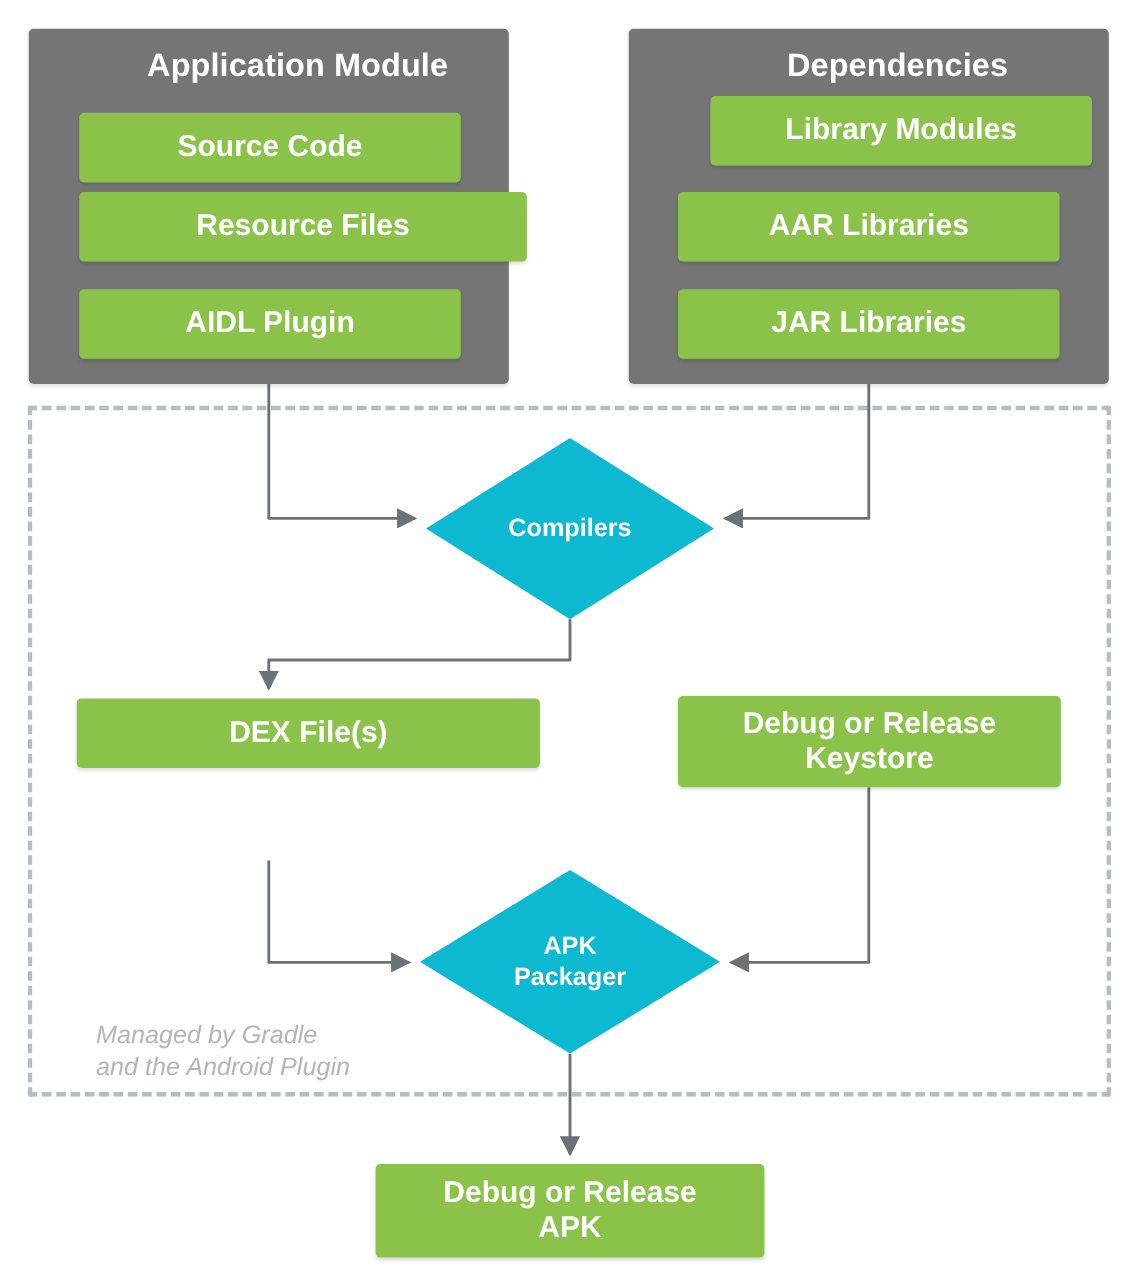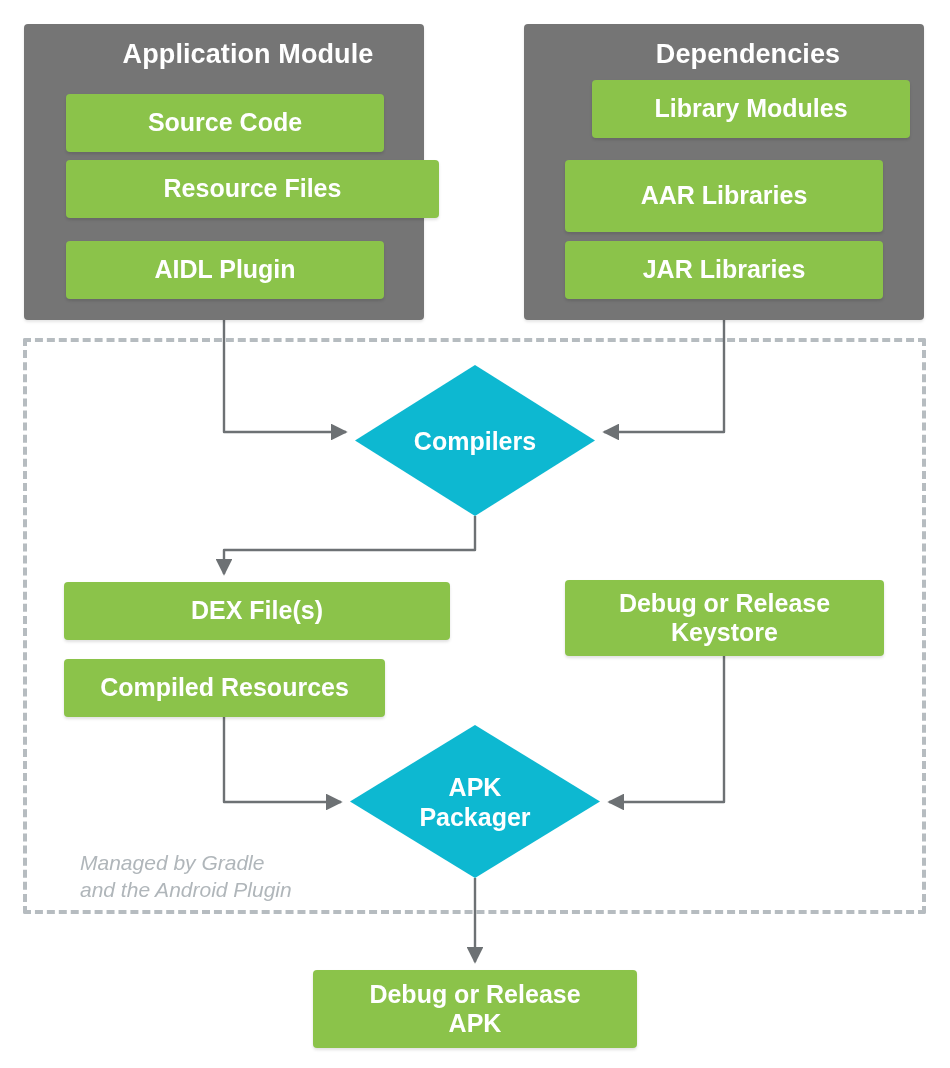--- a/index.html
+++ b/index.html
@@ -62,21 +62,21 @@
   }
   .dashed-region {
     position: absolute;
     border: 4px dashed #b6bcc0;
     border-radius: 2px;
     box-sizing: border-box;
   }
   .diamond {
     position: absolute;
     color: #ffffff;
-    font-size: 25px;
+    font-size: 21px;
     font-weight: bold;
     display: flex;
     align-items: center;
     justify-content: center;
     text-align: center;
     line-height: 1.2;
     box-sizing: border-box;
   }
   .diamond .dshape {
     position: absolute;
@@ -132,30 +132,29 @@
     <div class="group-title">Application Module</div>
   </div>
   <div class="green-box" style="left:66px; top:80px; width:318px; height:58px;margin-top:14px;">Source Code</div>
   <div class="green-box" style="left:66px; top:160px; width:373px; height:58px;">Resource Files</div>
   <div class="green-box" style="left:66px; top:241px; width:318px; height:58px;">AIDL Plugin</div>
 
   <div class="group-panel" style="left:524px; top:24px; width:400px; height:296px;">
     <div class="group-title">Dependencies</div>
   </div>
   <div class="green-box" style="left:565px; top:80px; width:318px; height:58px;margin-left:27px;">Library Modules</div>
-  <div class="green-box" style="left:565px; top:160px; width:318px; height:72px;">AAR Libraries</div>
+  <div class="green-box" style="left:565px; top:160px; width:318px; height:58px;">AAR Libraries</div>
   <div class="green-box" style="left:565px; top:241px; width:318px; height:58px;">JAR Libraries</div>
 
   <div class="diamond" style="left:355px; top:365px; width:240px; height:151px;">
     <span class="dshape"></span>
     <span class="dlabel">Compilers</span>
   </div>
 
   <div class="green-box" style="left:64px; top:582px; width:386px; height:58px;">DEX File(s)</div>
-  <div class="green-box" style="left:64px; top:659px; width:321px; height:58px;">Compiled Resources</div>
 
   <div class="green-box" style="left:565px; top:580px; width:319px; height:76px; white-space:pre-line;">Debug or Release
 Keystore</div>
 
   <div class="diamond" style="left:350px; top:725px; width:250px; height:153px;">
     <span class="dshape"></span>
     <span class="dlabel">APK
 Packager</span>
   </div>
 

